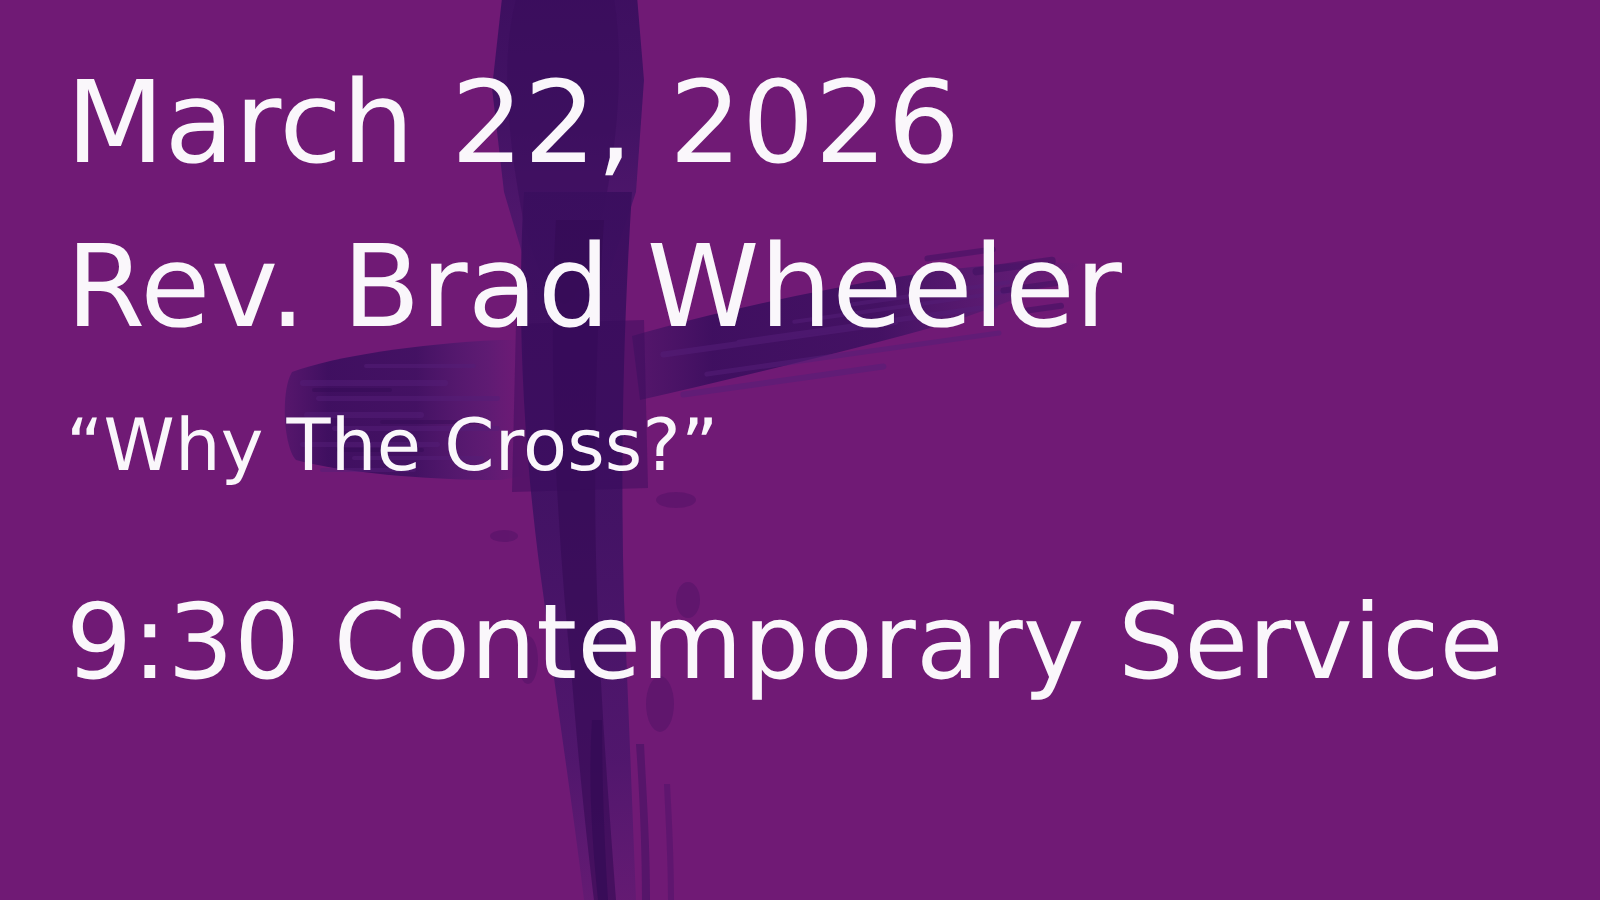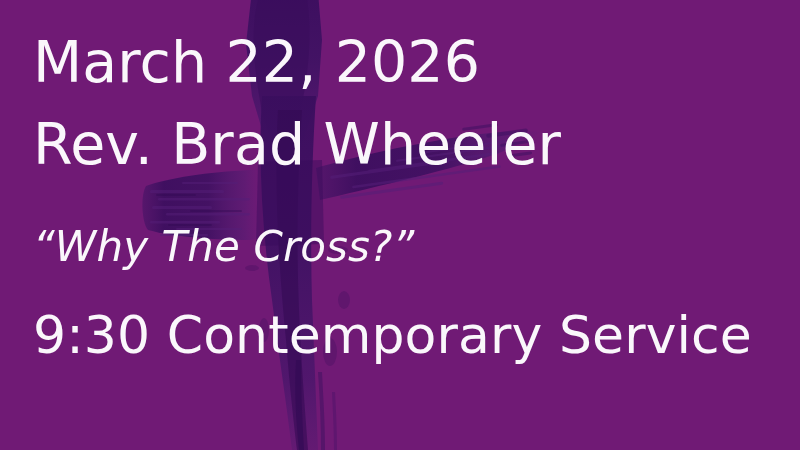--- a/index.html
+++ b/index.html
@@ -44,26 +44,25 @@
   }
   .line-date {
     top: 34px;
     font-size: 57px;
   }
   .line-speaker {
     top: 116px;
     font-size: 57px;
   }
   .line-title {
-    top: 226px;
-    font-size: 42px;
-    font-style: italic;
+    top: 206px;
+    font-size: 36px;
   }
   .line-service {
-    top: 309px;
+    top: 296px;
     font-size: 52px;
   }
 </style>
 </head>
 <body>
 
 <div id="slide" style="background: #701a75;">
 
   <svg id="cross-art" viewBox="0 0 800 450" preserveAspectRatio="none" aria-hidden="true">
     <defs>

